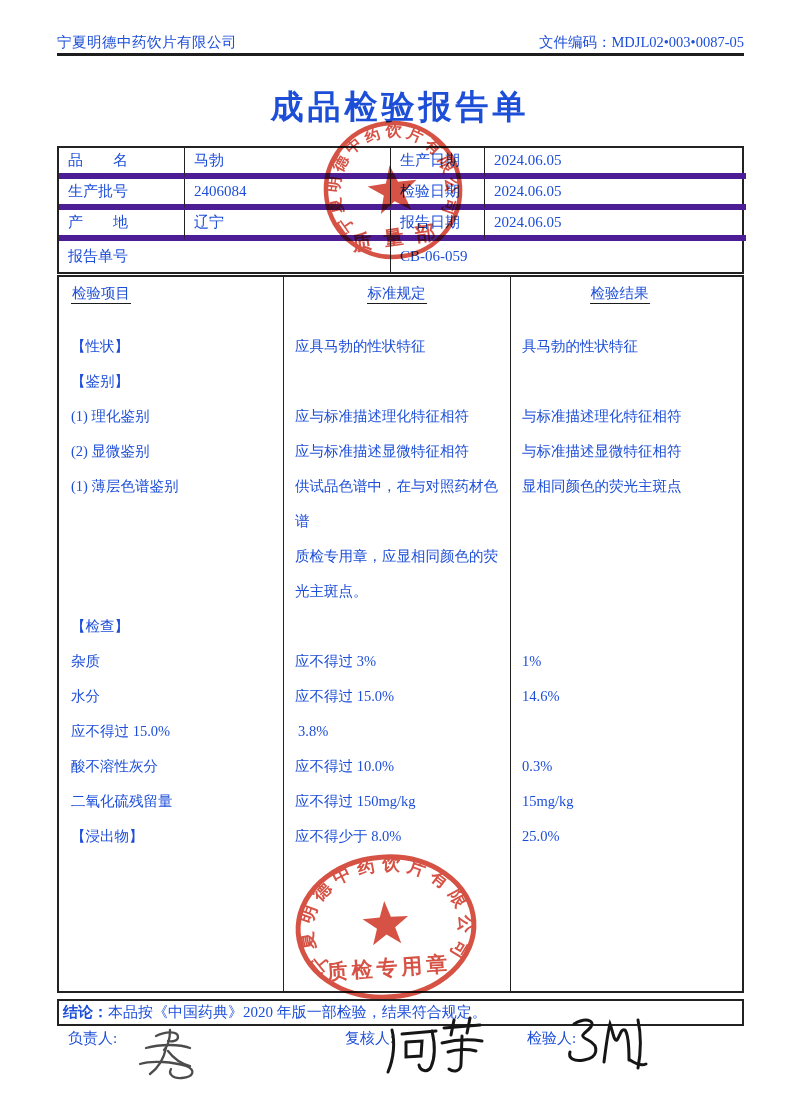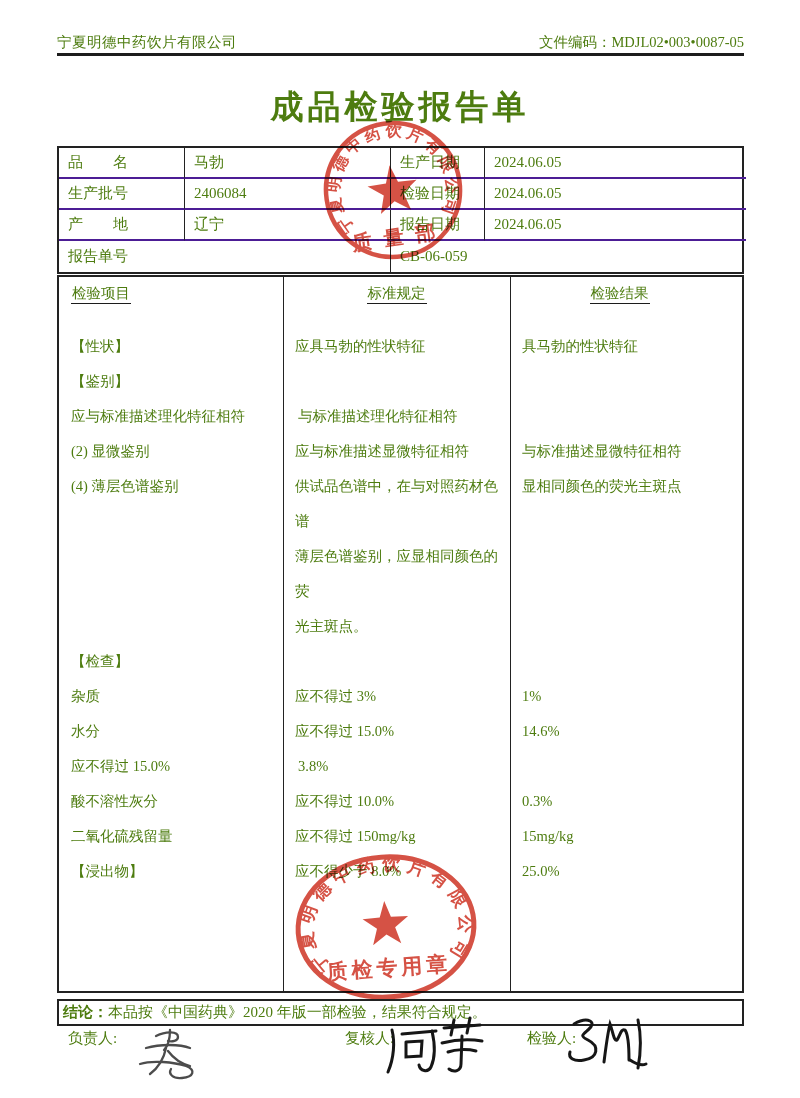--- a/index.html
+++ b/index.html
@@ -1,32 +1,32 @@
 <!DOCTYPE html>
 <html style="--stamp-red: #d03a2b;"><head>
 <meta charset="utf-8">
 <style>
   html,body{margin:0;padding:0;background:#ffffff;}
   .page{position:relative;width:800px;height:1098px;background:#fff;overflow:hidden;
-        font-family:"Liberation Serif","DejaVu Serif",serif;color:#4d7c0f;}
+        font-family:"Liberation Serif","DejaVu Serif",serif;color:#1d4ed8;}
 
   
   .hdr-company{position:absolute;left:57px;top:33px;font-size:14.5px;letter-spacing:.5px;}
   .hdr-code{position:absolute;right:56px;top:33px;font-size:14.5px;}
   .hdr-rule{position:absolute;left:57px;top:53px;width:687px;height:3px;background:#1d1d1d;}
 
   
   .title{position:absolute;left:0;top:85px;width:800px;text-align:center;
          font-size:33px;font-weight:bold;letter-spacing:4px;}
 
   
   .info-table{position:absolute;left:57px;top:146px;width:687px;
               display:grid;grid-template-columns:126px 206px 94px 261px;grid-auto-rows:31px;
               border:2px solid #222;box-sizing:border-box;font-size:15px;}
-  .icell{border-right:1px solid #222;border-bottom:2px solid #4c1d95;
+  .icell{border-right:1px solid #222;border-bottom:6px solid #4c1d95;
          display:flex;align-items:center;padding:0 6px 0 9px;box-sizing:border-box;overflow:hidden;}
   .icell.last-col{border-right:none;}
   .icell.last-row{border-bottom:none;}
   .icell .spread{display:flex;justify-content:space-between;width:104px;}
   .span2a{grid-column:1 / 3;}
   .span2b{grid-column:3 / 5;}
 
   
   .main-table{position:absolute;left:57px;top:275px;width:687px;height:718px;
               border:2px solid #222;box-sizing:border-box;font-size:14.5px;}
@@ -116,37 +116,38 @@
             <div>应具马勃的性状特征</div>
           </div>
           <div class="mcell c3">具马勃的性状特征</div>
         </div>
         <div class="mrow">
           <div class="mcell c1">【鉴别】</div>
           <div class="mcell c2"></div>
           <div class="mcell c3"></div>
         </div>
         <div class="mrow">
+          <div class="mcell c1">(1) 理化鉴别</div>
           <div class="mcell c2">
             <div>应与标准描述理化特征相符</div>
           </div>
           <div class="mcell c3">与标准描述理化特征相符</div>
         </div>
         <div class="mrow">
           <div class="mcell c1">(2) 显微鉴别</div>
           <div class="mcell c2">
             <div>应与标准描述显微特征相符</div>
           </div>
           <div class="mcell c3">与标准描述显微特征相符</div>
         </div>
         <div class="mrow">
-          <div class="mcell c1">(4) 薄层色谱鉴别</div>
+          <div class="mcell c1">(1) 薄层色谱鉴别</div>
           <div class="mcell c2">
             <div>供试品色谱中，在与对照药材色谱</div>
-            <div>薄层色谱鉴别，应显相同颜色的荧</div>
+            <div>质检专用章，应显相同颜色的荧</div>
             <div>光主斑点。</div>
           </div>
           <div class="mcell c3">显相同颜色的荧光主斑点</div>
         </div>
         <div class="mrow">
           <div class="mcell c1">【检查】</div>
           <div class="mcell c2"></div>
           <div class="mcell c3"></div>
         </div>
         <div class="mrow">

